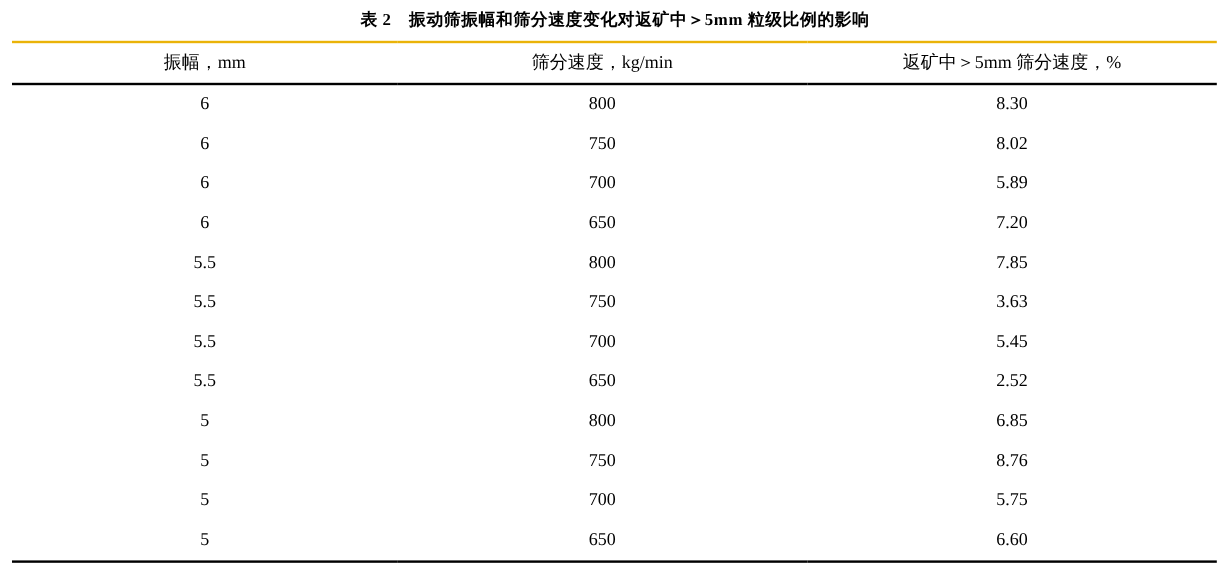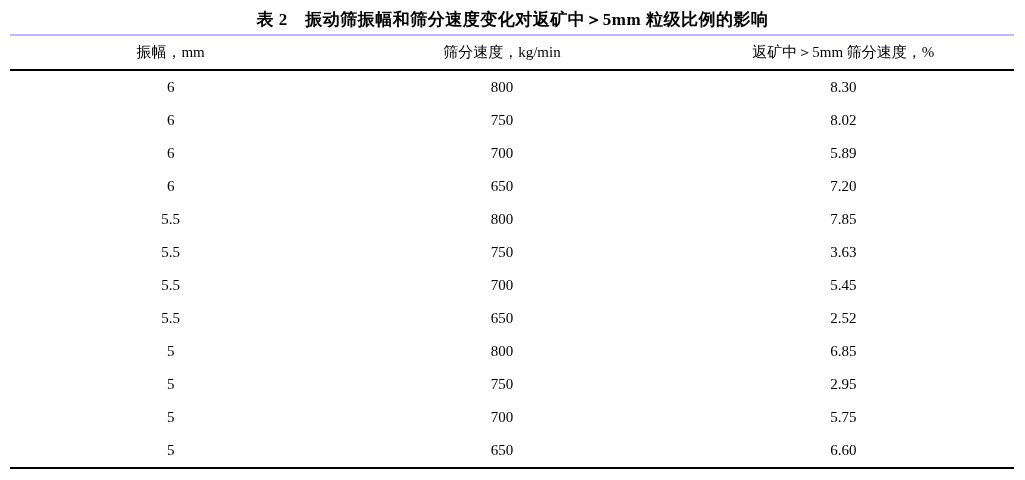--- a/index.html
+++ b/index.html
@@ -13,29 +13,29 @@
     overflow: hidden;
     color: #000;
     font-family: "Liberation Serif", "DejaVu Serif", serif;
   }
   .caption {
     height: 34px;
     box-sizing: border-box;
     padding-top: 8px;
     text-align: center;
     font-weight: bold;
-    font-size: 17px;
+    font-size: 14px;
     letter-spacing: 0.5px;
     white-space: pre;
   }
   table.data-table {
     width: 1004px;
     margin: 0 10px;
     border-collapse: collapse;
-    border-top: 2px solid #c4b5fd;
+    border-top: 2px solid #eab308;
     border-bottom: 2px solid #000;
     table-layout: fixed;
   }
   table.data-table thead tr {
     border-bottom: 2px solid #000;
   }
   table.data-table th {
     font-weight: normal;
     font-size: 15px;
     height: 33px;
@@ -114,21 +114,21 @@
         <td>2.52</td>
       </tr>
       <tr>
         <td>5</td>
         <td>800</td>
         <td>6.85</td>
       </tr>
       <tr>
         <td>5</td>
         <td>750</td>
-        <td>2.95</td>
+        <td>8.76</td>
       </tr>
       <tr>
         <td>5</td>
         <td>700</td>
         <td>5.75</td>
       </tr>
       <tr>
         <td>5</td>
         <td>650</td>
         <td>6.60</td>

